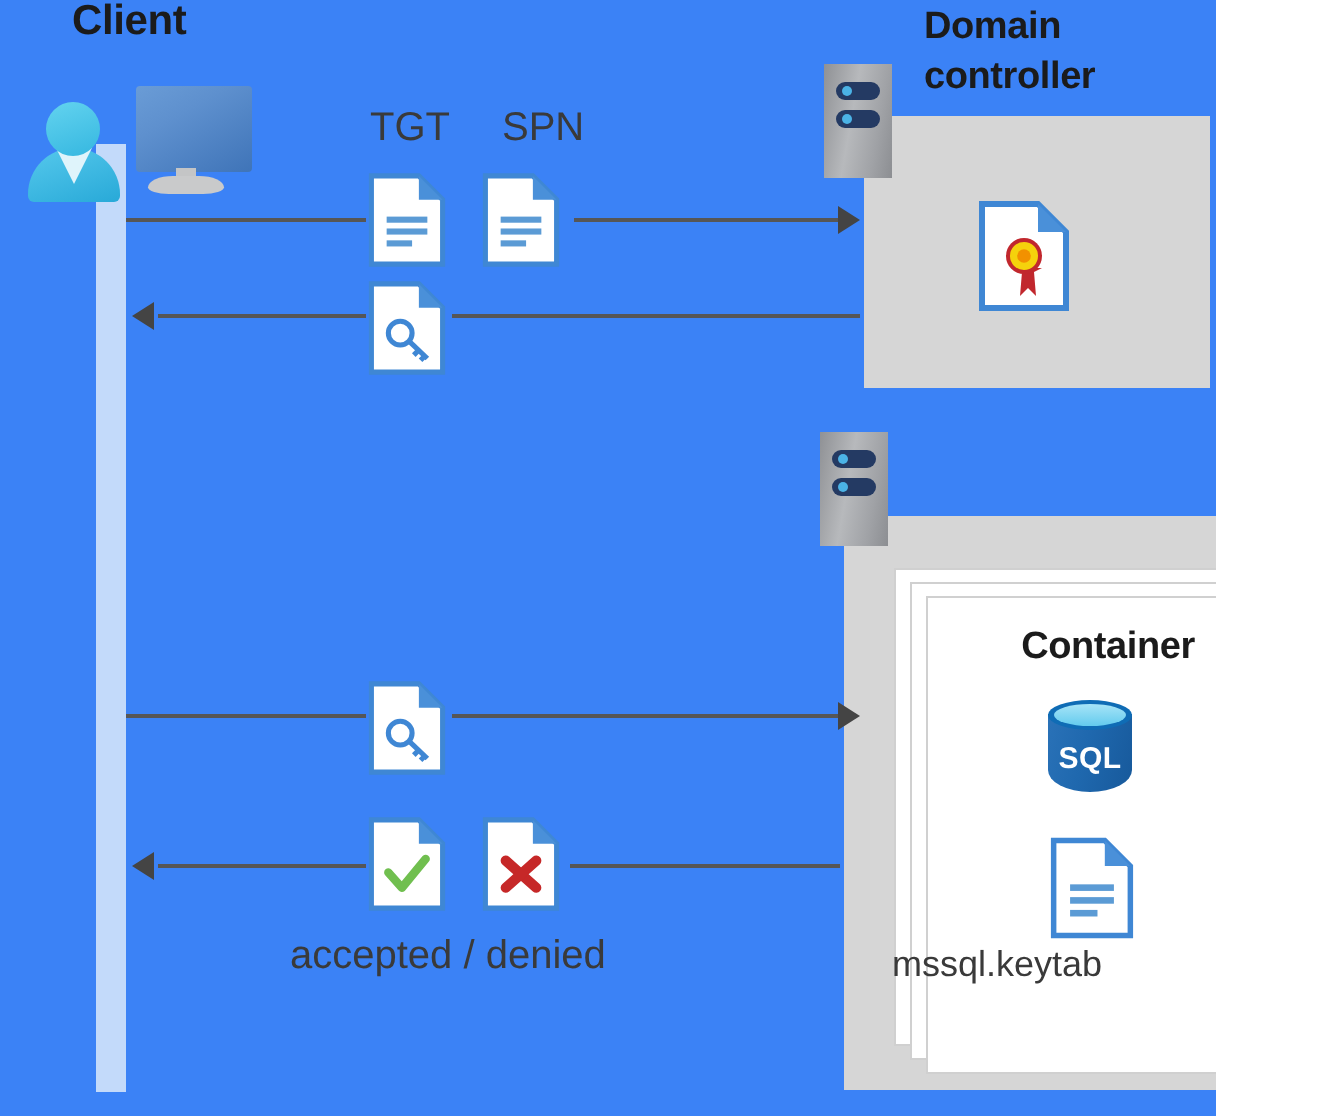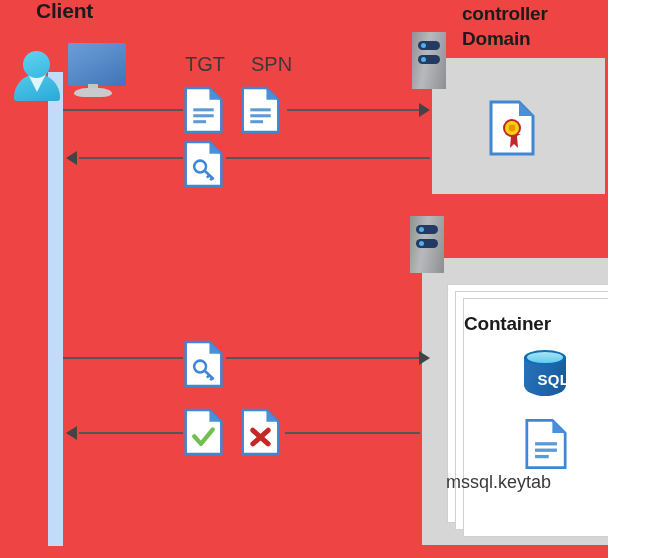--- a/index.html
+++ b/index.html
@@ -4,21 +4,21 @@
 <style>
   html,body{margin:0;padding:0;background:#ffffff;}
   body{
     font-family:"Liberation Sans","DejaVu Sans",sans-serif;
     -webkit-font-smoothing:antialiased;
   }
   #stage{
     position:relative;
     width:608px;
     height:558px;
-    background:#ef4444;
+    background:#3b82f6;
     overflow:hidden;
   }
   .abs{position:absolute;}
 
   
   .title-bold{
     font-weight:bold;
     color:#1b1b1b;
     letter-spacing:-0.2px;
   }
@@ -140,21 +140,21 @@
     border-radius:50%;
     background:#0f6cb5;
   }
   .sql-top{
     position:absolute; left:6px; top:4px; width:36px; height:11px;
     border-radius:50%;
     background:linear-gradient(180deg,#a7e4f7 0%,#63cbee 100%);
   }
   .sql-text{
     position:absolute; left:0; top:23px; width:48px;
-    text-align:right;
+    text-align:center;
     color:#ffffff; font-size:15px; font-weight:bold;
     letter-spacing:0.2px;
   }
 </style>
 </head>
 <body>
 
 <div id="stage">
 
   <div class="abs lifeline"></div>
@@ -174,22 +174,22 @@
   <div class="abs server-ico" style="left:412px;top:32px;">
     <div class="body"></div>
     <div class="bar b1">
         <div class="dot"></div>
       </div>
     <div class="bar b2">
         <div class="dot"></div>
       </div>
   </div>
   <div class="abs title-bold dc-title">
+    <div>Domain</div>
     <div>controller</div>
-    <div>Domain</div>
   </div>
 
   <div class="doc" style="left:489px;top:100px;">
     <svg width="46" height="56" viewBox="0 0 46 56">
       <path d="M2 2 H30 L44 16 V54 H2 Z" fill="#ffffff" stroke="#3f87d4" stroke-width="3"></path>
       <path d="M30 2 L44 16 H30 Z" fill="#4a90d9"></path>
       <path d="M18 34 l4 2 -1 12 4 -4 4 4 -1 -12 4 -2 z" fill="#c1272d"></path>
       <circle cx="23" cy="28" r="9" fill="#c1272d"></circle>
       <circle cx="23" cy="28" r="7" fill="#f5d20c"></circle>
       <circle cx="23" cy="28" r="3.4" fill="#f29100"></circle>
@@ -203,21 +203,21 @@
         <div class="dot"></div>
       </div>
     <div class="bar b2">
         <div class="dot"></div>
       </div>
   </div>
 
   <div class="card c1"></div>
   <div class="card c2"></div>
   <div class="card c3">
-    <div class="abs title-bold container-title" style="left:0;top:14px;width:180px;">Container</div>
+    <div class="abs title-bold container-title" style="left:0;top:14px;width:180px;text-align:center;">Container</div>
   </div>
 
   <div class="abs sqlicon" style="z-index:4;">
     <div class="sql-body"></div>
     <div class="sql-rim"></div>
     <div class="sql-top"></div>
     <div class="sql-text">SQL</div>
   </div>
 
   <div class="doc" style="left:525px;top:418px;z-index:4;">
@@ -304,14 +304,15 @@
     <svg width="39" height="48" viewBox="0 0 46 56">
       <path d="M2 2 H30 L44 16 V54 H2 Z" fill="#ffffff" stroke="#3f87d4" stroke-width="3"></path>
       <path d="M30 2 L44 16 H30 Z" fill="#4a90d9"></path>
       <g stroke="#c62828" stroke-width="6" stroke-linecap="round">
         <path d="M14 26 L32 42"></path>
         <path d="M32 26 L14 42"></path>
       </g>
     </svg>
   </div>
 
+  <div class="abs plain-label" style="left:145px;top:467px;font-size:20px;">accepted / denied</div>
 
 </div>
 
 </body></html>

